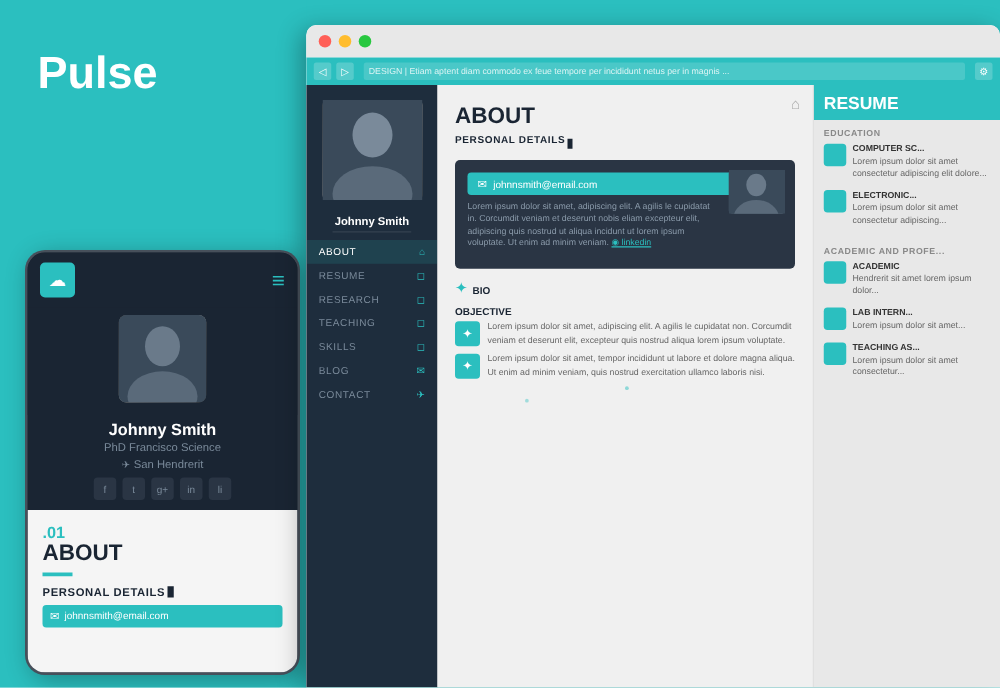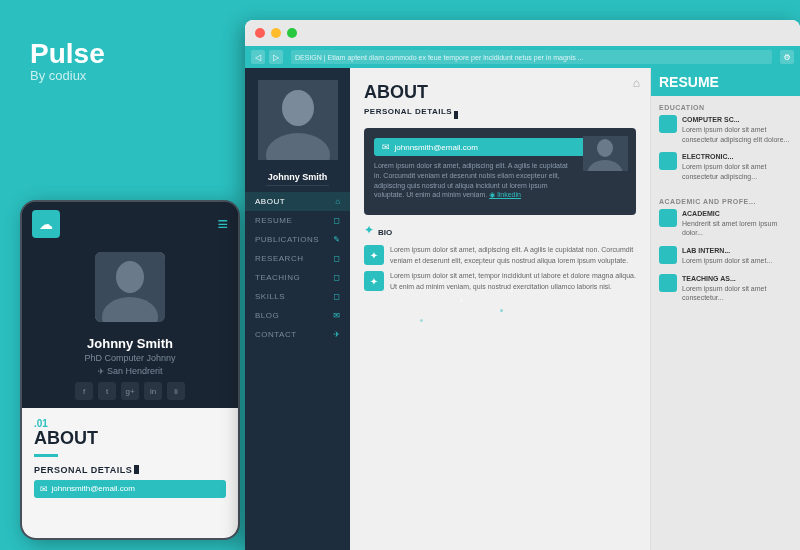--- a/index.html
+++ b/index.html
@@ -16,21 +16,21 @@
     .left-panel {
       position: absolute;
       left: 0; top: 0;
       width: 245px;
       height: 550px;
       background: #2bbfbf;
       padding: 40px 30px;
     }
 
     .brand-title {
-      font-size: 28px;
+      font-size: 36px;
       font-weight: 900;
       color: #fff;
       line-height: 1;
     }
 
     .brand-subtitle {
       font-size: 22px;
       font-weight: 300;
       color: #fff;
       margin-bottom: 6px;
@@ -154,21 +154,21 @@
     
     .mobile-bottom {
       background: #f5f5f5;
       padding: 10px 12px;
       flex: 1;
       height: 130px;
       overflow: hidden;
     }
 
     .mobile-section-num {
-      font-size: 10px;
+      font-size: 13px;
       color: #2bbfbf;
       font-weight: 700;
     }
 
     .mobile-section-title {
       font-size: 18px;
       font-weight: 900;
       color: #1a2533;
       line-height: 1.1;
     }
@@ -549,41 +549,40 @@
       height: 3px;
       border-radius: 50%;
       background: rgba(255,255,255,0.4);
     }
   </style>
 </head>
 <body>
 
 <div class="left-panel">
   <div class="brand-title">Pulse</div>
-  <div class="brand-by">By codiux</div>
 
   <div class="mobile-mockup">
 
     <div class="mobile-topbar">
       <div class="mobile-topbar-cloud">☁</div>
       <div class="mobile-topbar-menu">≡</div>
     </div>
 
     <div class="mobile-avatar-section">
       <div class="mobile-avatar">
         <svg viewBox="0 0 70 70" xmlns="http://www.w3.org/2000/svg">
           <rect width="70" height="70" fill="#3a4a5a"></rect>
           <ellipse cx="35" cy="25" rx="14" ry="16" fill="#6a7a8a"></ellipse>
           <ellipse cx="35" cy="65" rx="28" ry="20" fill="#5a6a7a"></ellipse>
         </svg>
       </div>
     </div>
 
     <div class="mobile-name">Johnny Smith</div>
-    <div class="mobile-subtitle">PhD Computer Johnny</div>
+    <div class="mobile-subtitle">PhD Francisco Science</div>
     <div class="mobile-location">
       <span style="font-size:8px;">✈</span>
       <span>San Hendrerit</span>
     </div>
 
     <div class="mobile-social">
       <div class="mobile-social-icon">f</div>
       <div class="mobile-social-icon">t</div>
       <div class="mobile-social-icon">g+</div>
       <div class="mobile-social-icon">in</div>
@@ -637,24 +636,20 @@
       <div class="desktop-sidebar-name">Johnny Smith</div>
       <div class="desktop-sidebar-divider"></div>
 
       <div class="desktop-nav-item active">
         <span class="desktop-nav-label">ABOUT</span>
         <span class="desktop-nav-icon">⌂</span>
       </div>
       <div class="desktop-nav-item">
         <span class="desktop-nav-label">RESUME</span>
         <span class="desktop-nav-icon">◻</span>
-      </div>
-      <div class="desktop-nav-item">
-        <span class="desktop-nav-label">PUBLICATIONS</span>
-        <span class="desktop-nav-icon">✎</span>
       </div>
       <div class="desktop-nav-item">
         <span class="desktop-nav-label">RESEARCH</span>
         <span class="desktop-nav-icon">◻</span>
       </div>
       <div class="desktop-nav-item">
         <span class="desktop-nav-label">TEACHING</span>
         <span class="desktop-nav-icon">◻</span>
       </div>
       <div class="desktop-nav-item">
@@ -698,20 +693,21 @@
             <span style="font-size:7px;color:#8a9aaa;line-height:1.4;">Lorem ipsum dolor sit amet, adipiscing elit. A agilis le cupidatat in. Corcumdit veniam et deserunt nobis eliam excepteur elit, adipiscing quis nostrud ut aliqua incidunt ut lorem ipsum voluptate. Ut enim ad minim veniam. <span class="desktop-contact-link">◉ linkedin</span></span>
           </div>
         </div>
 
         <div class="desktop-bio-section">
           <div style="display:flex;align-items:center;gap:4px;margin-bottom:4px;">
             <span class="desktop-bio-icon">✦</span>
             <span style="font-size:8px;font-weight:700;color:#1a2533;text-transform:uppercase;">BIO</span>
           </div>
 
+          <div style="font-size:8px;font-weight:700;color:#1a2533;text-transform:uppercase;margin-bottom:3px;">OBJECTIVE</div>
 
           <div class="desktop-bio-item">
             <div class="desktop-bio-icon-box">✦</div>
             <div class="desktop-bio-text">Lorem ipsum dolor sit amet, adipiscing elit. A agilis le cupidatat non. Corcumdit veniam et deserunt elit, excepteur quis nostrud aliqua lorem ipsum voluptate.</div>
           </div>
 
           <div class="desktop-bio-item">
             <div class="desktop-bio-icon-box">✦</div>
             <div class="desktop-bio-text">Lorem ipsum dolor sit amet, tempor incididunt ut labore et dolore magna aliqua. Ut enim ad minim veniam, quis nostrud exercitation ullamco laboris nisi.</div>
           </div>

